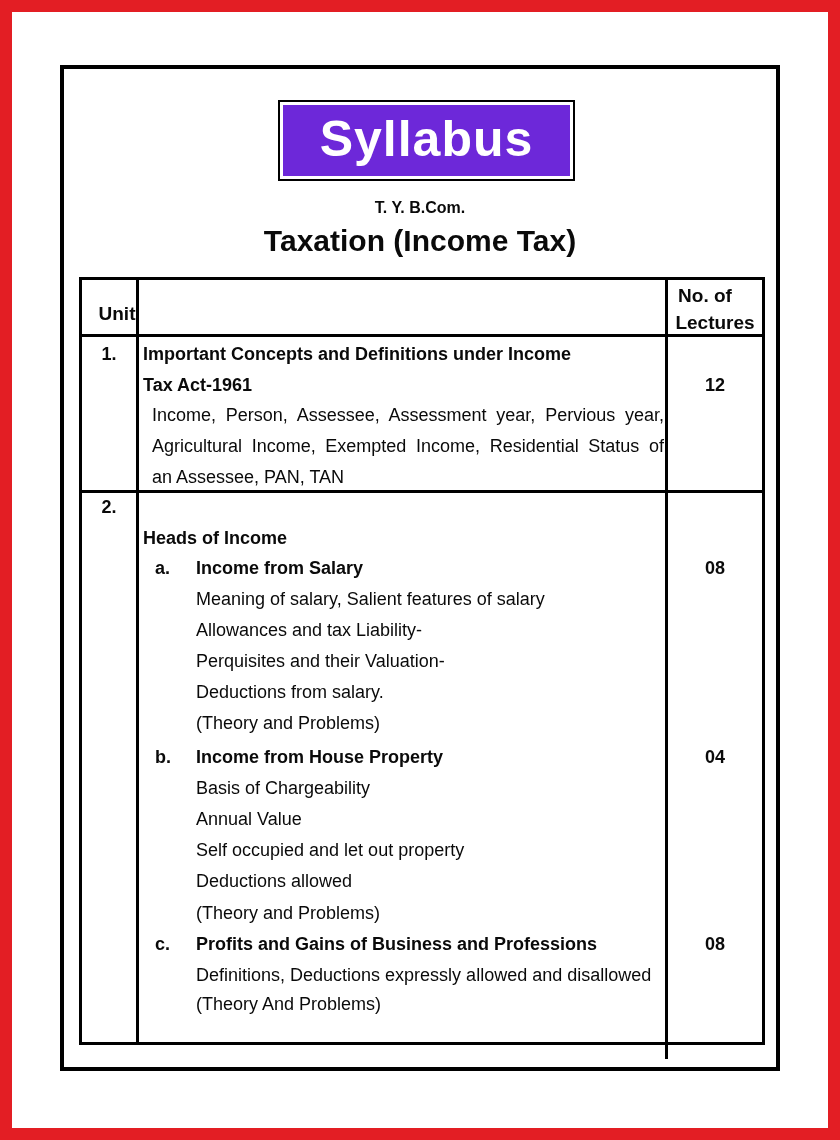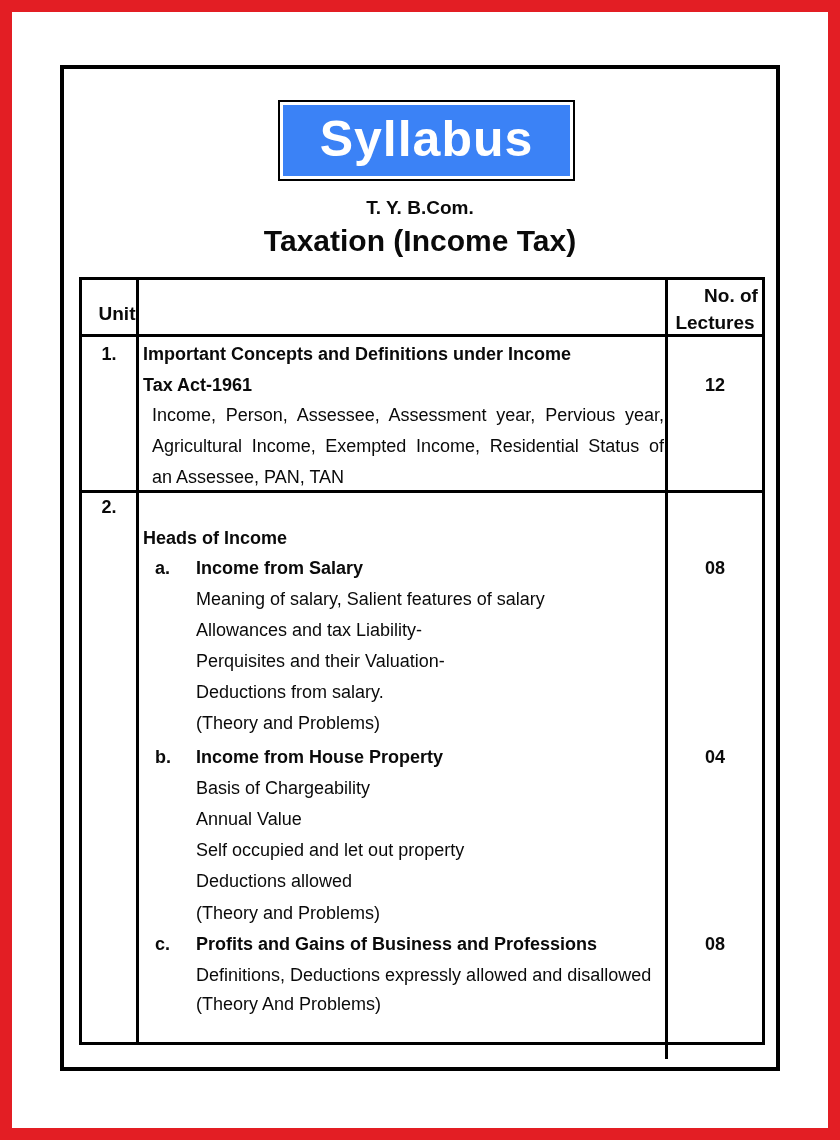--- a/index.html
+++ b/index.html
@@ -10,30 +10,30 @@
   .red-frame {
     position:absolute; inset:0; border:12px solid #e31e24;
     box-sizing:border-box; z-index:6; pointer-events:none;
   }
   .page {
     position:absolute; left:60px; top:65px; width:720px; height:1006px;
     border:4px solid #000; box-sizing:border-box;
   }
   .banner-box {
     position:absolute; left:219px; top:36px; width:287px; height:71px;
-    background:#3b82f6; box-shadow:0 0 0 3px #fff, 0 0 0 5px #000;
+    background:#6d28d9; box-shadow:0 0 0 3px #fff, 0 0 0 5px #000;
     display:flex; align-items:center; justify-content:center;
   }
   .banner-text {
     color:#fff; font-weight:bold; font-size:50px; letter-spacing:1px;
     line-height:1; padding-bottom:4px;
   }
   .course {
     position:absolute; left:0; right:0; top:126px; text-align:center;
-    font-weight:bold; font-size:19px; line-height:25px;
+    font-weight:bold; font-size:16px; line-height:25px;
   }
   .title {
     position:absolute; left:0; right:0; top:154px; text-align:center;
     font-weight:bold; font-size:30px; line-height:36px;
   }
   .tbl {
     position:absolute; left:15px; top:208px; width:686px; height:768px;
     border:3px solid #000; box-sizing:border-box; overflow:visible;
   }
   .line { position:absolute; background:#000; }
@@ -68,21 +68,21 @@
     <div class="title">Taxation (Income Tax)</div>
 
     <div class="tbl">
 
       <div class="line v1"></div>
       <div class="line v2"></div>
       <div class="line hh"></div>
       <div class="line hr1"></div>
 
       <div class="c b ctr hd" style="left:0;top:22px;width:70px">Unit</div>
-      <div class="c b ctr hd" style="left:599px;top:4px;width:100px">No. of</div>
+      <div class="c b ctr hd" style="left:573px;top:4px;width:100px">No. of</div>
       <div class="c b ctr hd" style="left:583px;top:31px;width:100px">Lectures</div>
 
       <div class="c b ctr" style="left:0;top:63px;width:54px">1.</div>
       <div class="c b" style="left:61px;top:63px">Important Concepts and Definitions under Income</div>
       <div class="c b" style="left:61px;top:94px">Tax Act-1961</div>
       <div class="c b ctr" style="left:583px;top:94px;width:100px">12</div>
       <div class="c fj" style="left:70px;top:124px;width:512px">Income, Person, Assessee, Assessment year, Pervious year,</div>
       <div class="c fj" style="left:70px;top:155px;width:512px">Agricultural Income, Exempted Income, Residential Status of</div>
       <div class="c" style="left:70px;top:186px">an Assessee, PAN, TAN</div>
 

